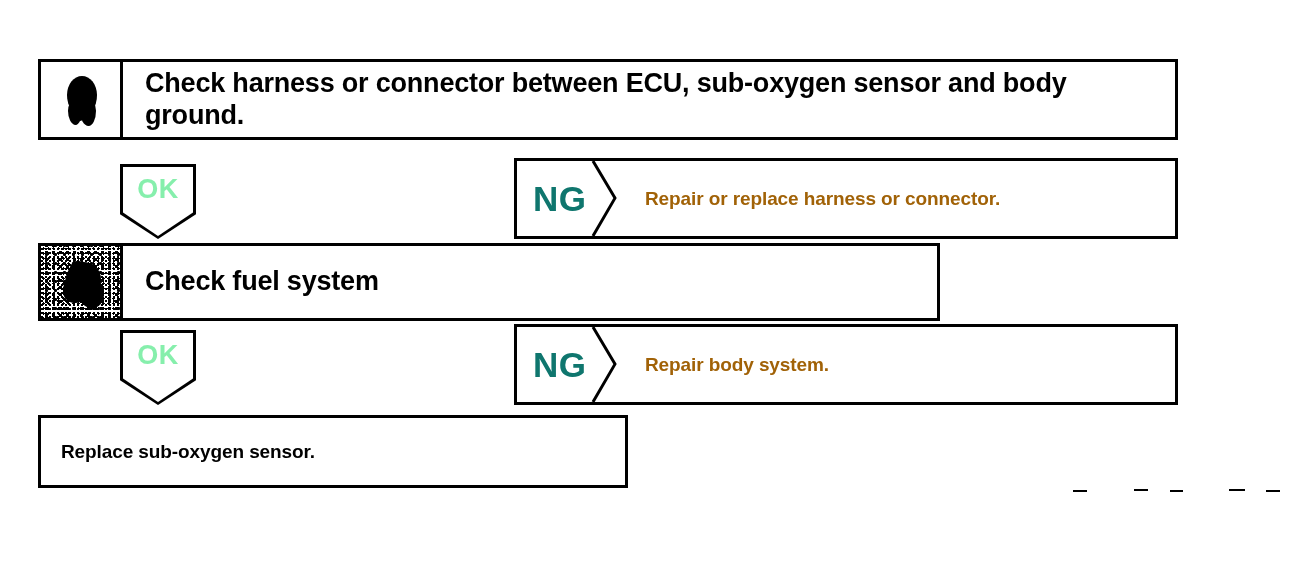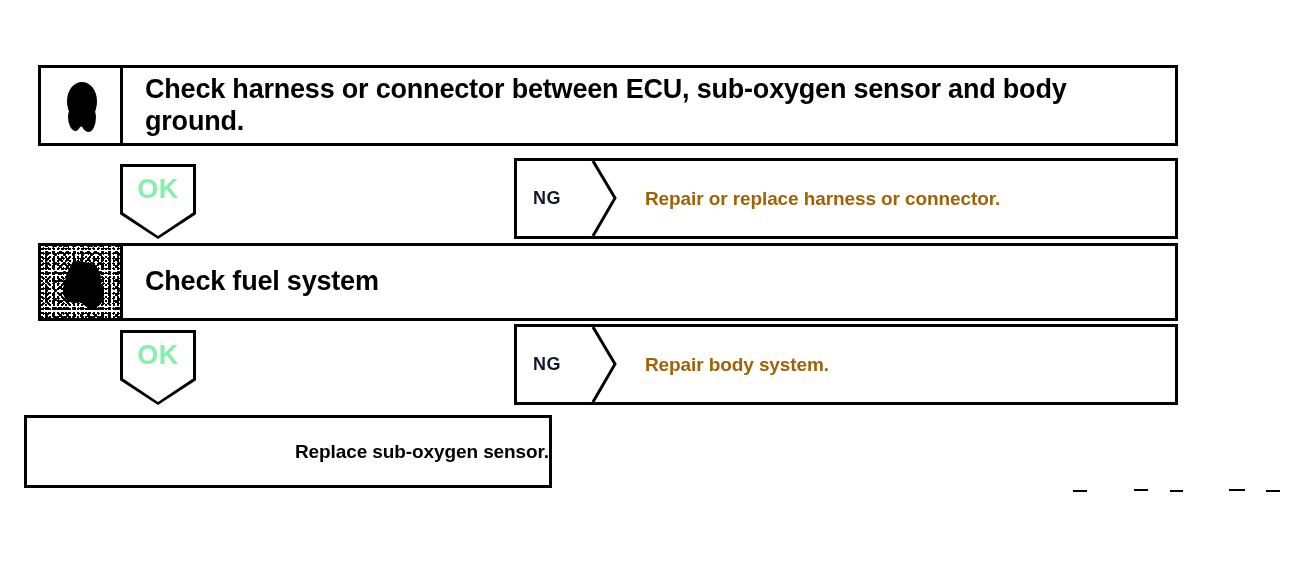--- a/index.html
+++ b/index.html
@@ -132,23 +132,23 @@
     width: 98px;
     flex: 0 0 98px;
     height: 100%;
     display: flex;
     align-items: center;
     justify-content: flex-start;
     padding-left: 16px;
     box-sizing: border-box;
   }
   .ng-text {
-    font-size: 18px;
-    font-weight: bold;
-    color: #0f172a;
+    font-size: 35px;
+    font-weight: bold;
+    color: #0f766e;
     letter-spacing: 0.5px;
   }
   .ng-chevron {
     position: absolute;
     right: -2px;
     top: 0;
     width: 26px;
     height: 100%;
   }
   .ng-chevron svg { display: block; width: 100%; height: 100%; }
@@ -184,21 +184,21 @@
     position: absolute;
     height: 2px;
     background: #000;
   }
 </style>
 </head>
 <body>
 
 <div id="page">
 
-  <div class="step-row" style="left:38px; top:65px; width:1140px; height:81px;">
+  <div class="step-row" style="left:38px; top:59px; width:1140px; height:81px;">
     <div class="step-icon-cell">
       <span class="ink-blob blob-a"></span>
     </div>
     <div class="step-label-cell">
       <div class="step-label">Check harness or connector between ECU, sub-oxygen sensor and body ground.</div>
     </div>
   </div>
 
   <div class="branch-row" style="left:0; top:158px; width:1313px; height:82px;">
 
@@ -213,21 +213,21 @@
         <span class="ng-chevron">
           <svg viewBox="0 0 26 81" preserveAspectRatio="none">
             <path d="M 2 0 L 24 40 L 2 81" fill="none" stroke="#000" stroke-width="3"></path>
           </svg>
         </span>
       </div>
       <div class="ng-message">Repair or replace harness or connector.</div>
     </div>
   </div>
 
-  <div class="step-row" style="left:38px; top:243px; width:1140px; height:78px;text-align:right;">
+  <div class="step-row" style="left:38px; top:243px; width:902px; height:78px;text-align:right;">
     <div class="step-icon-cell noisy">
       <span class="ink-blob blob-b"></span>
     </div>
     <div class="step-label-cell">
       <div class="step-label">Check fuel system</div>
     </div>
   </div>
 
   <div class="branch-row" style="left:0; top:324px; width:1313px; height:82px;">
 
@@ -242,21 +242,21 @@
         <span class="ng-chevron">
           <svg viewBox="0 0 26 81" preserveAspectRatio="none">
             <path d="M 2 0 L 24 40 L 2 81" fill="none" stroke="#000" stroke-width="3"></path>
           </svg>
         </span>
       </div>
       <div class="ng-message">Repair body system.</div>
     </div>
   </div>
 
-  <div class="result-box" style="left:24px; top:415px; width:528px; height:73px;justify-content:flex-end;">
+  <div class="result-box" style="left:38px; top:415px; width:590px; height:73px;">
     <div class="result-text">Replace sub-oxygen sensor.</div>
   </div>
 
   <span class="page-dash" style="left:1073px; top:490px; width:14px;"></span>
   <span class="page-dash" style="left:1134px; top:489px; width:14px;"></span>
   <span class="page-dash" style="left:1170px; top:490px; width:13px;"></span>
   <span class="page-dash" style="left:1229px; top:489px; width:16px;"></span>
   <span class="page-dash" style="left:1266px; top:490px; width:14px;"></span>
 
 </div>

